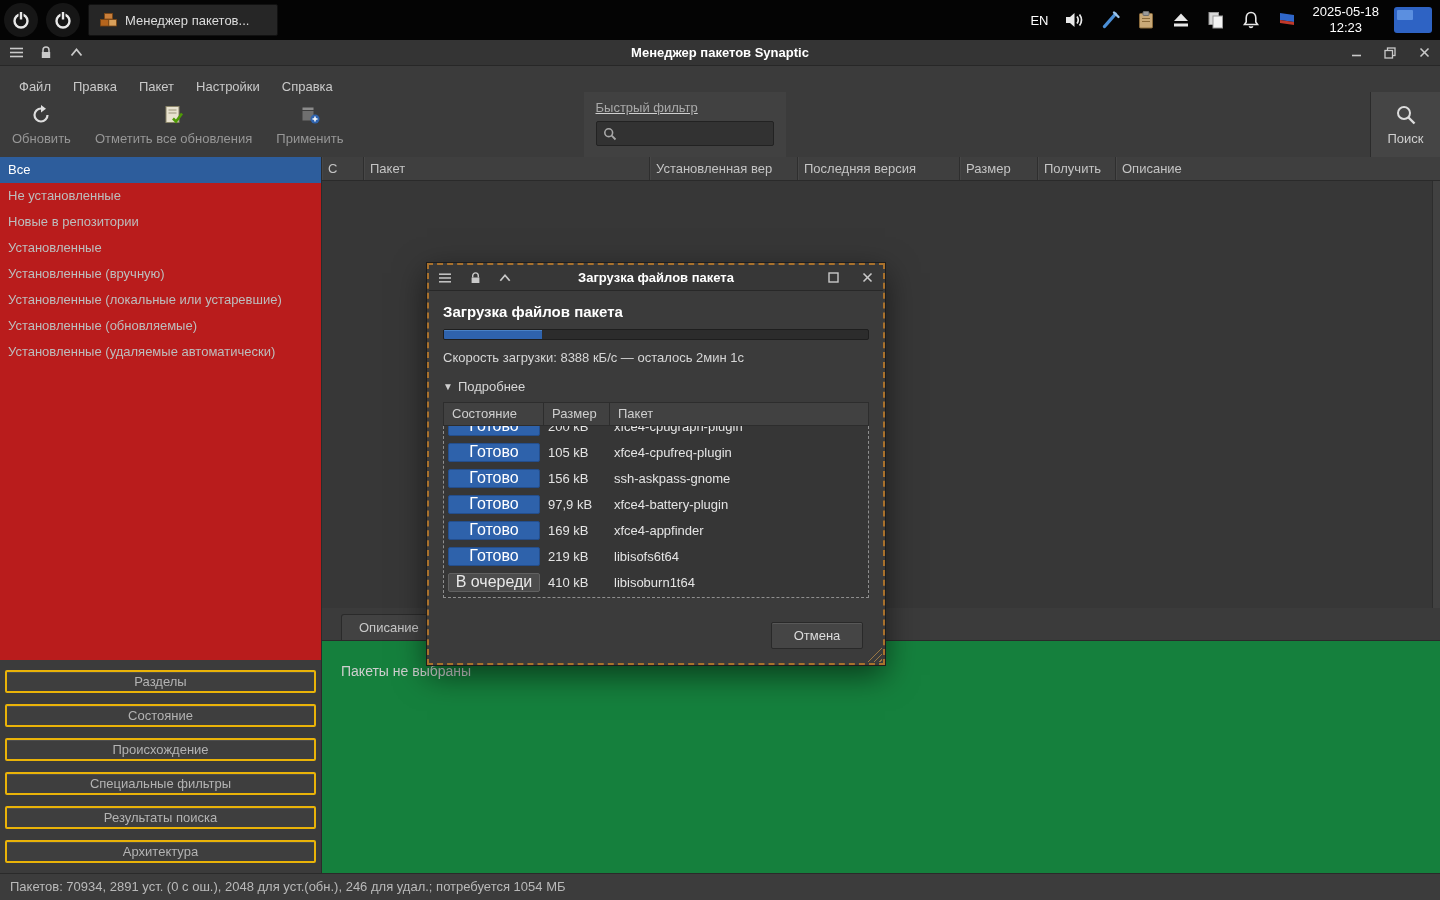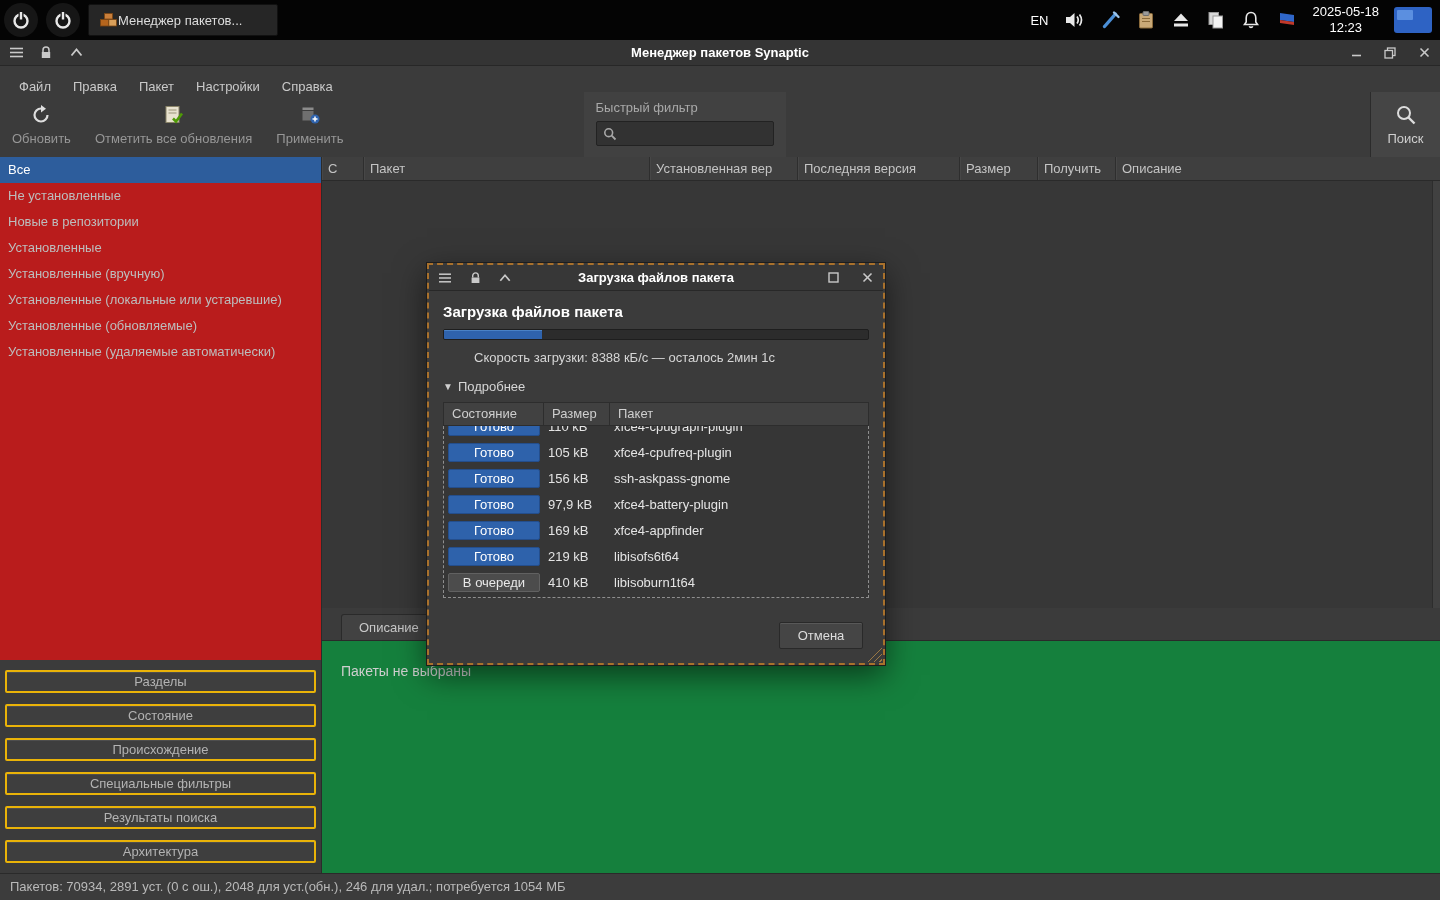--- a/index.html
+++ b/index.html
@@ -13,21 +13,21 @@
   .top-panel {
     height:40px; background:#040404; display:flex; align-items:center;
     padding:0 4px; gap:8px; color:#eee;
   }
   .app-circle {
     width:34px; height:34px; border-radius:50%; background:#161616;
     display:flex; align-items:center; justify-content:center; flex:0 0 auto;
   }
   .task-btn {
     height:32px; background:#262626; border:1px solid #111; border-radius:2px;
-    display:flex; align-items:center; gap:0; padding:0 10px; min-width:190px;
+    display:flex; align-items:center; gap:7px; padding:0 10px; min-width:190px;
     color:#ddd; font-size:13px;
   }
   .tray { margin-left:auto; display:flex; align-items:center; gap:15px; padding-right:4px; }
   .tray-txt { font-size:13px; color:#fff; }
   .clock { font-size:13px; color:#fff; text-align:center; line-height:1.25; }
   .ws-rect { width:38px; height:26px; background:#2e63c4; border-radius:3px; position:relative; overflow:hidden; flex:0 0 auto;}
   .ws-rect i { position:absolute; left:3px; top:3px; width:16px; height:10px; background:#5b8fe0; border-radius:1px; display:block;}
 
   
   .window { position:absolute; left:0; top:40px; width:1440px; height:860px; display:flex; flex-direction:column; background:#3b3b3b; }
@@ -46,21 +46,21 @@
   .menu-item { padding:0 11px; font-size:13px; color:#c9c9c9; line-height:26px;margin-top:16px; }
 
   
   .toolbar { height:65px; display:flex; align-items:stretch; flex:0 0 auto; position:relative; }
   .tool-btn {
     display:flex; flex-direction:column; align-items:center; justify-content:center; gap:5px;
     padding:0 12px; color:#979797; font-size:13px;
   }
   .quick-filter {
     margin-left:228px; background:#414141; padding:8px 12px 10px; display:flex;
-    flex-direction:column; justify-content:flex-start; gap:6px; width:202px;
+    flex-direction:column; justify-content:flex-start; gap:6px; width:202px;text-decoration:underline;
   }
   .qf-label { font-size:13px; color:#a9a9a9; }
   .search-field {
     height:25px; background:#323232; border:1px solid #222; border-radius:2px;
     display:flex; align-items:center; padding:0 6px; gap:5px;
   }
   .search-field input {
     flex:1; background:transparent; border:none; outline:none; color:#ddd; font-size:13px; min-width:0;
     font-family:"Liberation Sans", sans-serif;
   }
@@ -114,41 +114,41 @@
   }
   .dlg-titlebar {
     height:26px; background:#373737; border-bottom:1px solid #282828;
     display:flex; align-items:center; padding:0 6px; position:relative;
   }
   .dlg-title { position:absolute; left:0; right:0; text-align:center; font-size:13px; font-weight:bold; color:#fff; }
   .dlg-content { padding:12px 14px 14px; position:relative; }
   .dlg-heading { font-size:15px; font-weight:bold; color:#fff; margin-bottom:9px; }
   .progress { height:11px; background:#2c2c2c; border:1px solid #1e1e1e; border-radius:2px; margin-bottom:10px; overflow:hidden; }
   .progress-fill { height:100%; background:#2f63ad; box-shadow:inset 0 1px 0 #4a82c6; }
-  .speed-line { font-size:13px; color:#d6d6d6; margin-bottom:14px;margin-left:31px; }
+  .speed-line { font-size:13px; color:#d6d6d6; margin-bottom:14px; }
   .details-line { font-size:13px; color:#d6d6d6; margin-bottom:8px; display:flex; align-items:center; gap:5px; }
   .details-arrow { font-size:10px; color:#cfcfcf; }
 
   .dl-header { display:flex; height:24px; background:#414141; border:1px solid #2d2d2d; }
   .dl-hcol { font-size:13px; color:#cfcfcf; line-height:22px; padding-left:8px; border-right:1px solid #2d2d2d; white-space:nowrap; }
   .dl-viewport { height:172px; overflow:hidden; border:1px dashed #8f8f8f; border-top:none; background:#363636; }
   .dl-row { height:26px; display:flex; align-items:center; }
   .dl-row:first-child { margin-top:-13px; }
   .badge {
     width:92px; margin-left:4px; height:19px; border-radius:2px; flex:0 0 auto;
-    display:inline-flex; align-items:center; justify-content:center; font-size:13px;
+    display:inline-flex; align-items:center; justify-content:center; font-size:16px;
   }
   .badge.done { background:#2e62ab; border:1px solid #244e8c; color:#fff; }
   .badge.queued { background:#4c4c4c; border:1px solid #616161; color:#e8e8e8; }
   .cell-size { width:66px; padding-left:8px; font-size:13px; color:#e4e4e4; flex:0 0 auto; white-space:nowrap; }
   .cell-pkg { flex:1; padding-left:8px; font-size:13px; color:#e4e4e4; white-space:nowrap; overflow:hidden; }
 
   .dlg-actions { display:flex; justify-content:flex-end; margin-top:24px; padding-right:6px; }
   .cancel-btn {
-    width:84px; height:27px; background:#454545; border:1px solid #292929;
+    width:92px; height:27px; background:#454545; border:1px solid #292929;
     box-shadow:inset 0 1px 0 #585858; border-radius:2px; color:#ddd; font-size:13px;
     font-family:"Liberation Sans", sans-serif;
   }
   .resize-grip {
     position:absolute; right:1px; bottom:1px; width:15px; height:15px;
     background:repeating-linear-gradient(135deg, transparent 0 3px, #9a7744 3px 4px);
     clip-path:polygon(100% 0, 100% 100%, 0 100%);
   }
 
   svg { display:block; }
@@ -430,21 +430,21 @@
       </div>
 
       <div class="dl-header">
           <div class="dl-hcol" style="width: 100px;">Состояние</div>
           <div class="dl-hcol" style="width: 66px;">Размер</div>
           <div class="dl-hcol" style="flex: 1 1 0%; border-right: none;">Пакет</div>
         </div>
       <div class="dl-viewport">
           <div class="dl-row">
             <span class="badge done">Готово</span>
-            <span class="cell-size">110 kB</span>
+            <span class="cell-size">200 kB</span>
             <span class="cell-pkg">xfce4-cpugraph-plugin</span>
           </div>
           <div class="dl-row">
             <span class="badge done">Готово</span>
             <span class="cell-size">105 kB</span>
             <span class="cell-pkg">xfce4-cpufreq-plugin</span>
           </div>
           <div class="dl-row">
             <span class="badge done">Готово</span>
             <span class="cell-size">156 kB</span>

